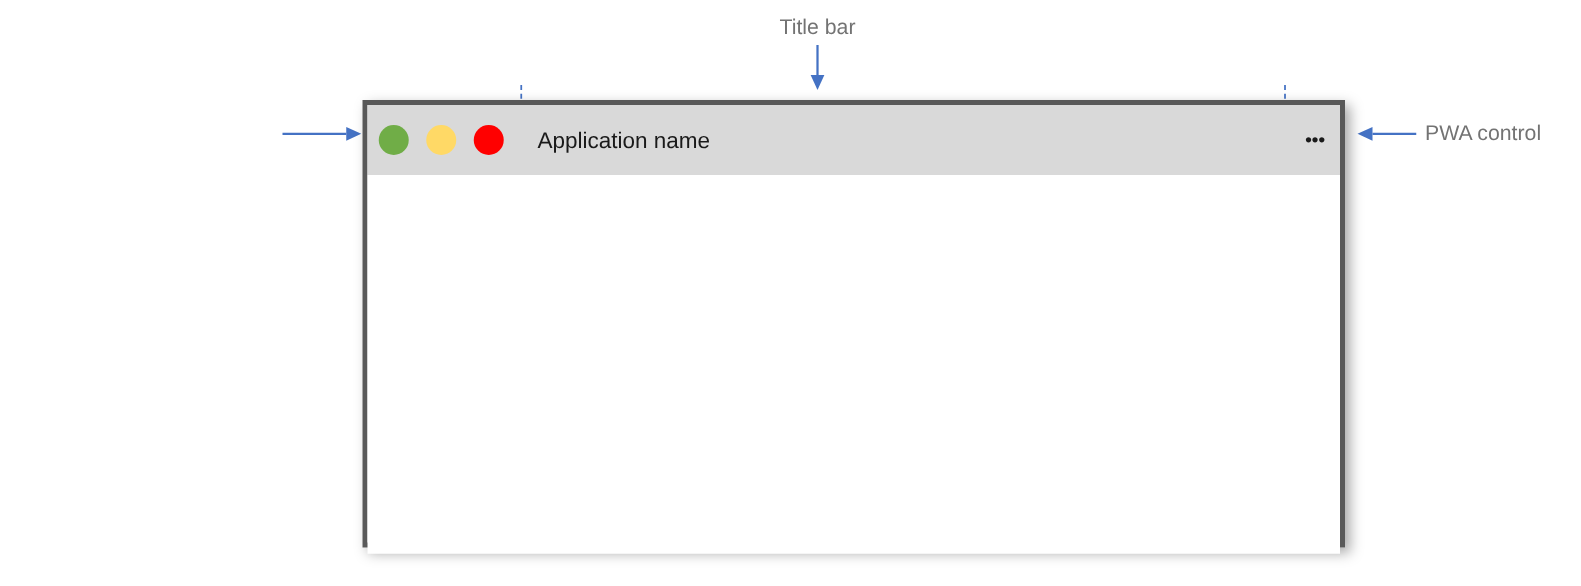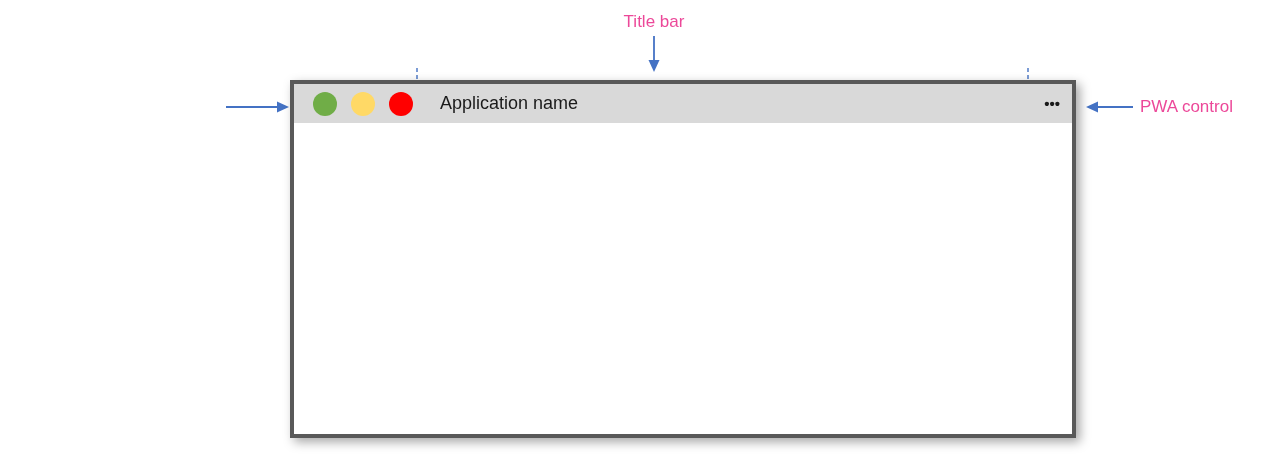--- a/index.html
+++ b/index.html
@@ -26,44 +26,44 @@
   .overlay polygon.arrow-head{
     fill:var(--annotation-blue);
   }
   .overlay line.dashed-divider{
     stroke:var(--annotation-blue);
     stroke-width:1.4;
     stroke-dasharray:4 3;
   }
   .label{
     position:absolute;
-    color:#ec4899;
+    color:#737373;
     font-size:17px;
     line-height:20px;
     white-space:nowrap;
   }
   .label-title-bar{left:554px;top:12px;width:200px;text-align:center;}
   .label-window-controls{left:18px;top:97px;}
   .label-pwa-buttons{left:1140px;top:97px;}
   .label-web-content{left:585px;top:275px;width:200px;text-align:center;}
   .app-window{
     position:absolute;
     left:290px;top:80px;
     width:786px;height:358px;
     box-sizing:border-box;
     border:4px solid var(--window-border);
     background:#ffffff;
     box-shadow:4px 4px 10px rgba(0,0,0,0.35);
   }
   .titlebar{
-    height:39px;
+    height:56px;
     background:var(--titlebar-background);
     display:flex;
     align-items:center;
-    padding-left:19px;
+    padding-left:9px;
     box-sizing:border-box;
   }
   .circle{
     width:24px;height:24px;
     border-radius:50%;
     margin-right:14px;
     flex:0 0 auto;
   }
   .app-title{
     margin-left:13px;

